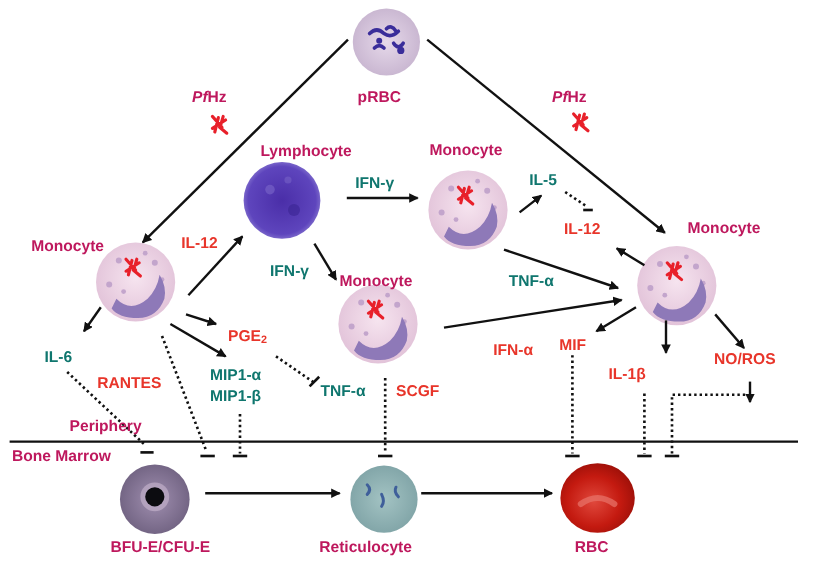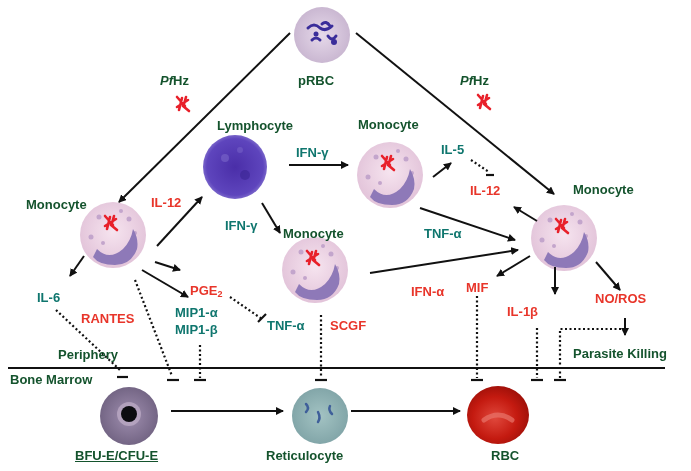--- a/index.html
+++ b/index.html
@@ -1,19 +1,19 @@
 <!DOCTYPE html>
 <html><head>
 <meta charset="utf-8">
 <style>
   html, body { margin:0; padding:0; background:#ffffff; }
   body { width:691px; height:471px; overflow:hidden; position:relative; font-family:"Liberation Sans", sans-serif; }
   #diagram { position:absolute; left:0; top:0; width:691px; height:471px; }
   .lbl { position:absolute; font-weight:bold; white-space:nowrap; font-size:13px; line-height:15px; }
-  .black { color:#14532d; }
+  .black { color:#be185d; }
   .red { color:#e8352a; }
   .green { color:#0f766e; }
   .sub { font-size:9px; vertical-align:-2px; }
 </style>
 </head>
 <body>
 
 <div id="diagram">
   <svg width="691" height="471" viewBox="0 0 691 471" style="position:absolute;left:0;top:0">
     <defs>
@@ -147,41 +147,40 @@
       <line x1="554" y1="380" x2="566" y2="380"></line>
     </g>
   </svg>
 
   <span class="lbl black" style="left:298px;top:73px;">pRBC</span>
   <span class="lbl black" style="left:217px;top:118px;">Lymphocyte</span>
   <span class="lbl black" style="left:26px;top:197px;">Monocyte</span>
   <span class="lbl black" style="left:358px;top:117px;">Monocyte</span>
   <span class="lbl black" style="left:283px;top:226px;">Monocyte</span>
   <span class="lbl black" style="left:573px;top:182px;">Monocyte</span>
-  <span class="lbl black" style="left:75px;top:448px;text-decoration:underline;">BFU-E/CFU-E</span>
+  <span class="lbl black" style="left:92px;top:448px;">BFU-E/CFU-E</span>
   <span class="lbl black" style="left:266px;top:448px;">Reticulocyte</span>
-  <span class="lbl black" style="left:491px;top:448px;">RBC</span>
+  <span class="lbl black" style="left:479px;top:448px;">RBC</span>
 
   <span class="lbl black" style="left:160px;top:73px;"><i>Pf</i><span>Hz</span></span>
   <span class="lbl black" style="left:460px;top:73px;"><i>Pf</i><span>Hz</span></span>
 
   <span class="lbl red" style="left:151px;top:195px;">IL-12</span>
   <span class="lbl green" style="left:296px;top:145px;">IFN-γ</span>
   <span class="lbl green" style="left:225px;top:218px;">IFN-γ</span>
   <span class="lbl green" style="left:441px;top:142px;">IL-5</span>
   <span class="lbl red" style="left:470px;top:183px;">IL-12</span>
   <span class="lbl green" style="left:424px;top:226px;">TNF-α</span>
   <span class="lbl green" style="left:37px;top:290px;">IL-6</span>
   <span class="lbl red" style="left:81px;top:311px;">RANTES</span>
-  <span class="lbl red" style="left:190px;top:272px;margin-top:11px;"><span>PGE</span><span class="sub">2</span></span>
+  <span class="lbl red" style="left:190px;top:272px;"><span>PGE</span><span class="sub">2</span></span>
   <span class="lbl green" style="left:175px;top:305px;">MIP1-α</span>
   <span class="lbl green" style="left:175px;top:322px;">MIP1-β</span>
   <span class="lbl green" style="left:267px;top:318px;">TNF-α</span>
   <span class="lbl red" style="left:330px;top:318px;">SCGF</span>
   <span class="lbl red" style="left:411px;top:284px;">IFN-α</span>
   <span class="lbl red" style="left:466px;top:280px;">MIF</span>
   <span class="lbl red" style="left:507px;top:304px;">IL-1β</span>
   <span class="lbl red" style="left:595px;top:291px;">NO/ROS</span>
 
   <span class="lbl black" style="left:12px;top:347px;padding-left:46px;">Periphery</span>
   <span class="lbl black" style="left:10px;top:372px;">Bone Marrow</span>
-  <span class="lbl black" style="left:573px;top:346px;">Parasite Killing</span>
 </div>
 
 </body></html>

